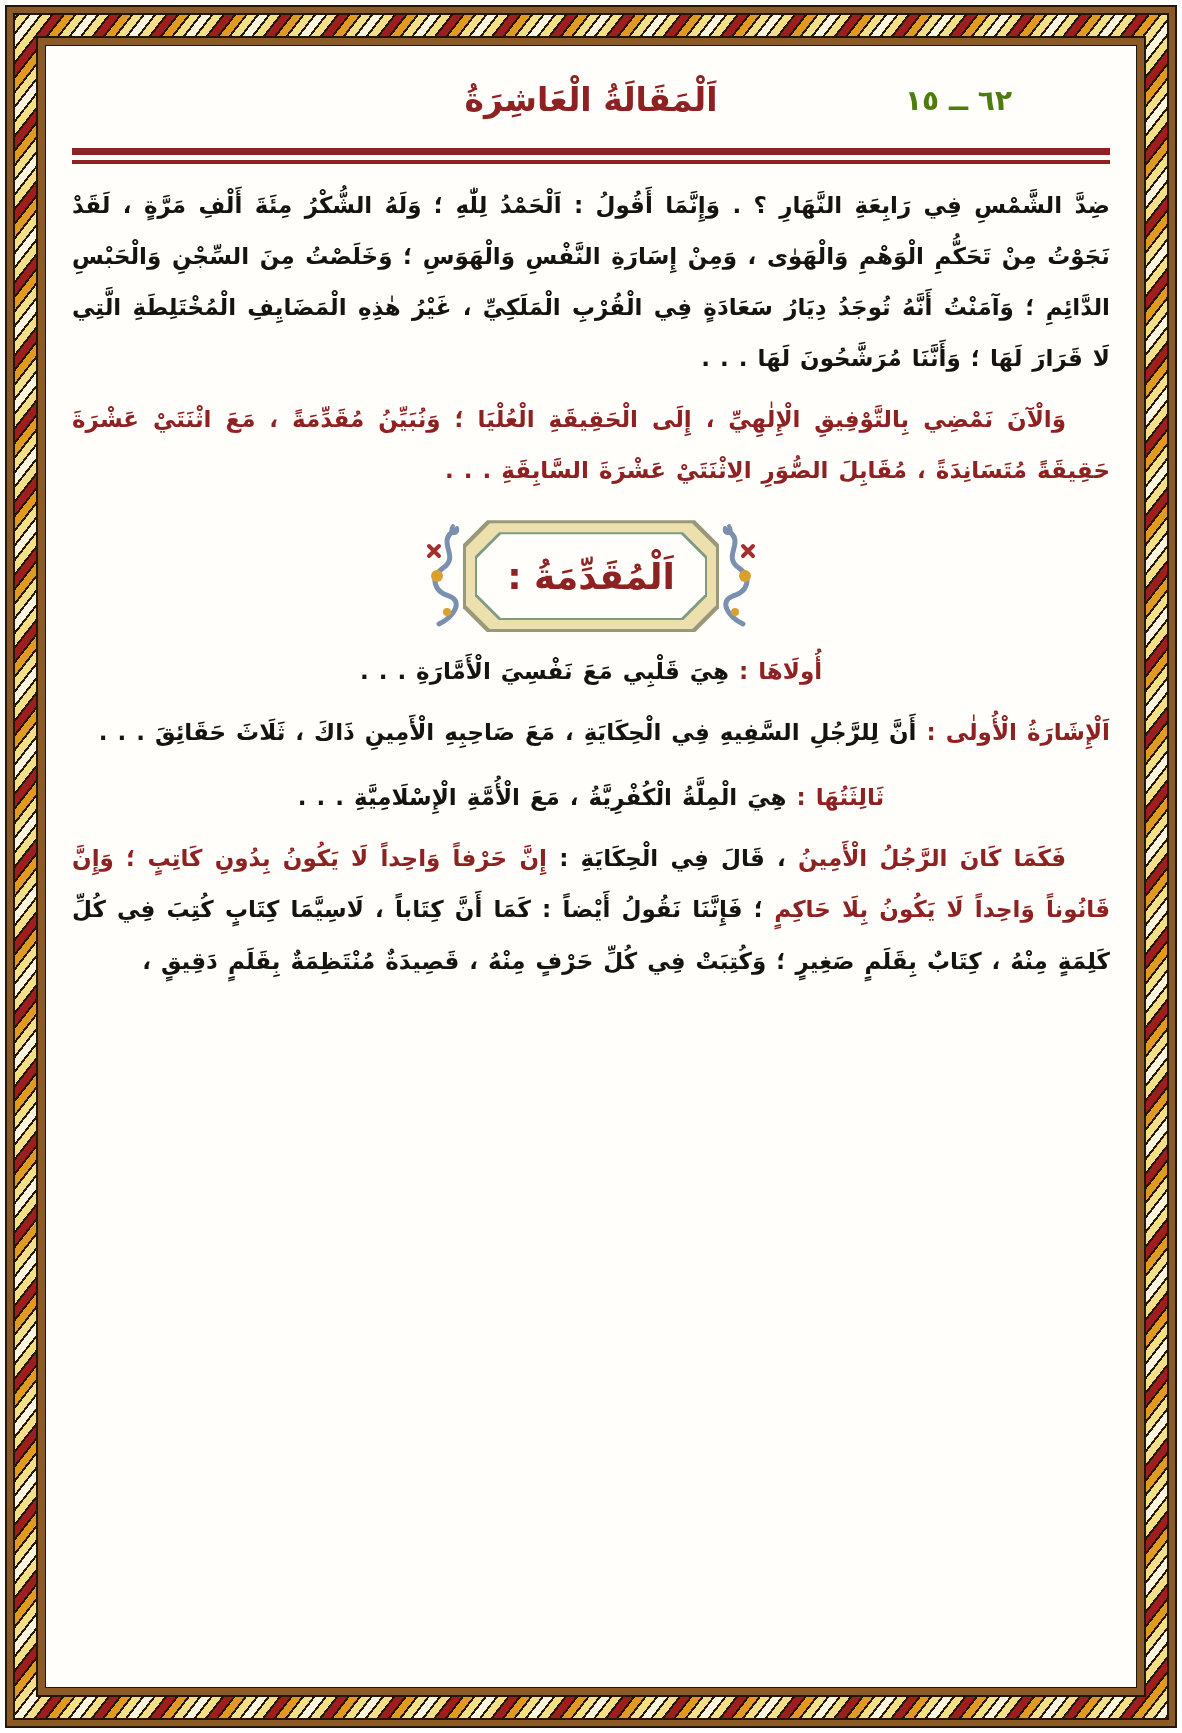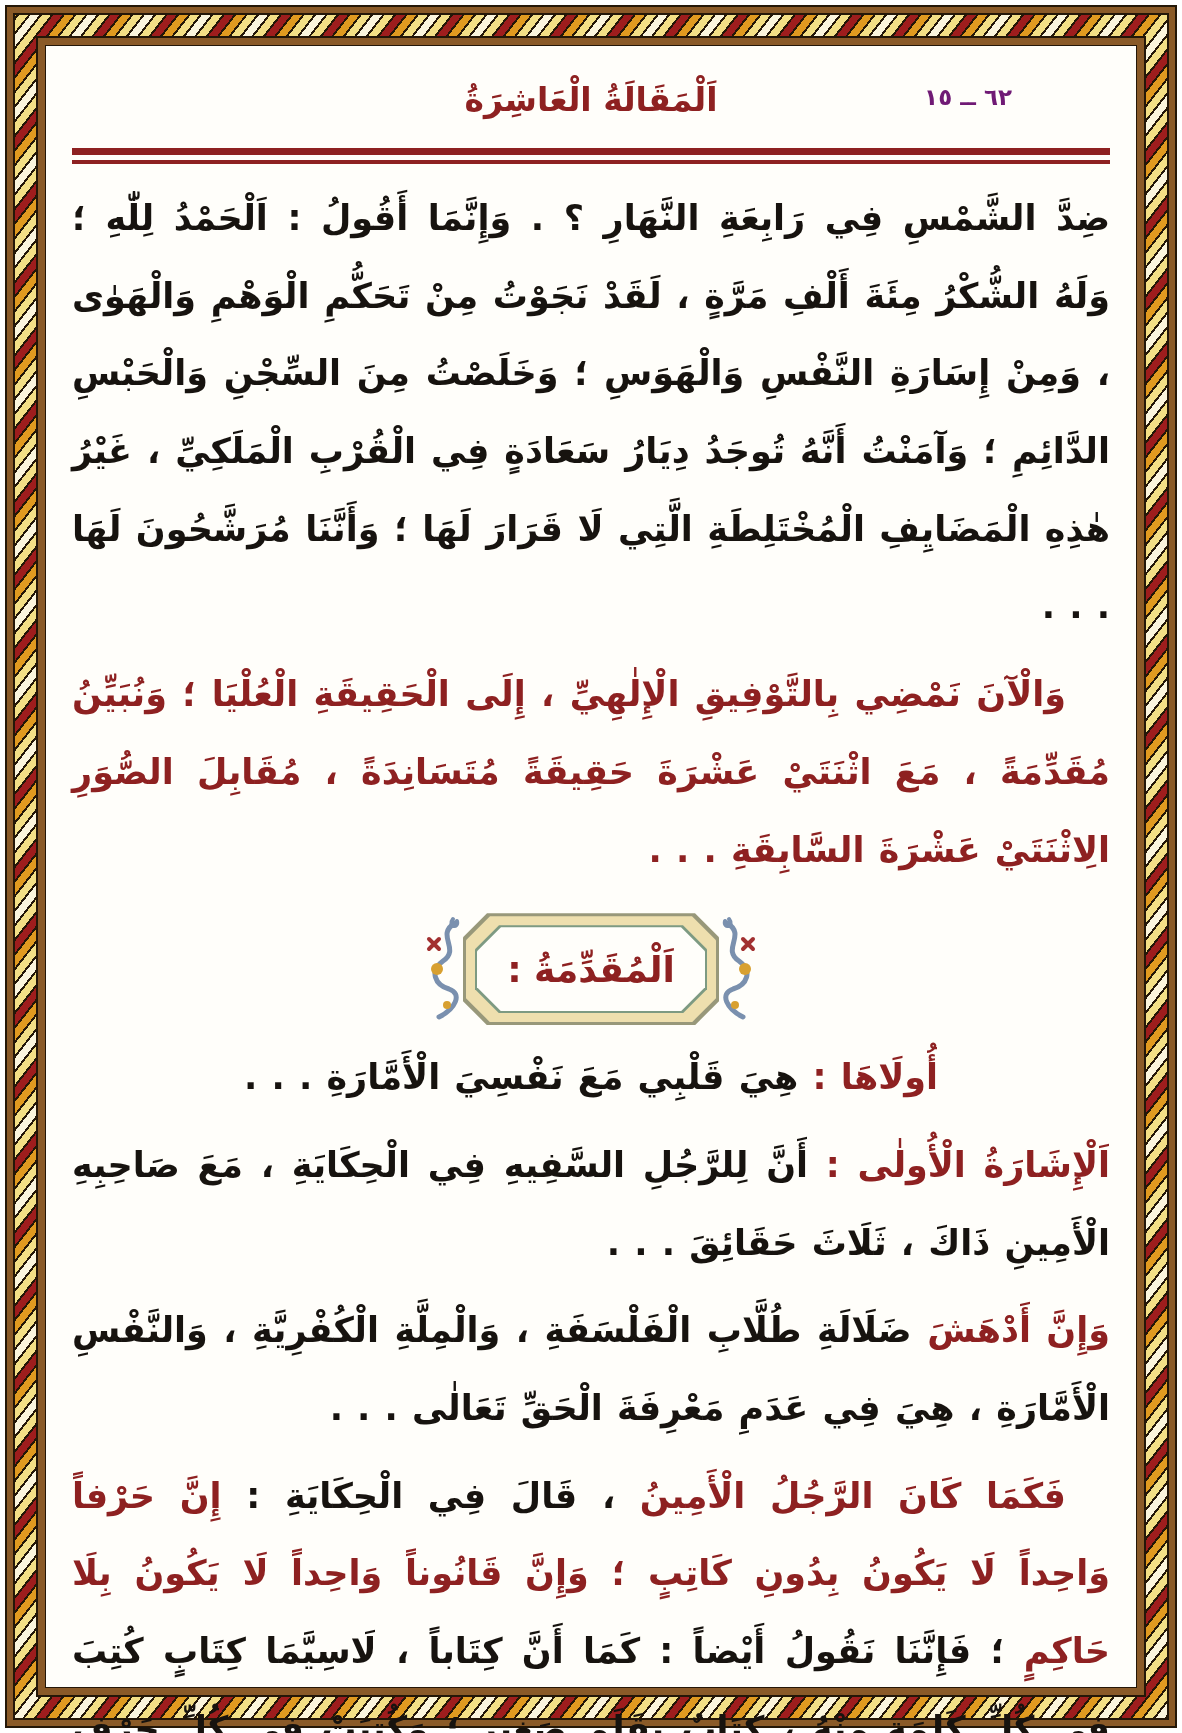--- a/index.html
+++ b/index.html
@@ -21,27 +21,27 @@
           #241708 36px 38px,
           #f3df86 38px 45px);}
   .f3{position:absolute;inset:36px;border:2px solid #241708;background:#8a5a28;}
   .f4{position:absolute;inset:45px;border:1px solid #241708;background:#fffefa;}
 
   .content{position:absolute;inset:46px;padding:4px 26px;direction:rtl;box-sizing:border-box;}
 
   
   .header{position:relative;margin-top:30px;height:52px;}
   .title{text-align:center;font-size:33px;font-weight:bold;color:#8e2121;letter-spacing:1px;}
-  .pagenum{position:absolute;top:4px;right:98px;font-size:23px;font-weight:bold;color:#701a75;direction:rtl;}
+  .pagenum{position:absolute;top:4px;right:98px;font-size:28px;font-weight:bold;color:#4d7c0f;direction:rtl;}
   .rule{margin-top:16px;}
   .rule-a{height:7px;background:#8e2121;}
   .rule-b{height:4px;background:#8e2121;margin-top:5px;}
 
   
-  .para{font-size:35px;line-height:2.22;font-weight:bold;color:#17130f;
+  .para{font-size:23px;line-height:2.22;font-weight:bold;color:#17130f;
         text-align:justify;margin:10px 0 0;word-spacing:2px;}
   .para.first{margin-top:16px;}
   .indent{text-indent:44px;}
   .center-line{text-align:center;margin-top:14px;}
   .seg-red{color:#8e2121;}
   .seg-black{color:#17130f;}
 
   
   .cartouche-wrap{display:flex;justify-content:center;align-items:center;margin:24px 0 8px;}
   .octa{position:relative;width:256px;height:112px;margin:0 -8px;}
@@ -104,18 +104,18 @@
       <circle cx="24" cy="92" r="4" fill="#d8a030"></circle>
     </svg>
   </div>
 
 
   <p class="para center-line"><span class="seg-red">أُولَاهَا : </span><span class="seg-black">هِيَ قَلْبِي مَعَ نَفْسِيَ الْأَمَّارَةِ . . .</span></p>
 
   <p class="para"><span class="seg-red">اَلْإِشَارَةُ الْأُولٰى : </span><span class="seg-black">أَنَّ لِلرَّجُلِ السَّفِيهِ فِي الْحِكَايَةِ ، مَعَ صَاحِبِهِ الْأَمِينِ ذَاكَ ، ثَلَاثَ حَقَائِقَ . . .</span></p>
 
 
+  <p class="para center-line"><span class="seg-red">ثَالِثَتُهَا : </span><span class="seg-black">هِيَ الْمِلَّةُ الْكُفْرِيَّةُ ، مَعَ الْأُمَّةِ الْإِسْلَامِيَّةِ . . .</span></p>
 
-  <p class="para"><span class="seg-red">وَإِنَّ أَدْهَشَ </span><span class="seg-black">ضَلَالَةِ طُلَّابِ الْفَلْسَفَةِ ، وَالْمِلَّةِ الْكُفْرِيَّةِ ، وَالنَّفْسِ الْأَمَّارَةِ ، هِيَ فِي عَدَمِ مَعْرِفَةَ الْحَقِّ تَعَالٰى . . .</span></p>
 
   <p class="para indent"><span class="seg-red">فَكَمَا كَانَ الرَّجُلُ الْأَمِينُ </span><span class="seg-black">، قَالَ فِي الْحِكَايَةِ : </span><span class="seg-red">إِنَّ حَرْفاً وَاحِداً لَا يَكُونُ بِدُونِ كَاتِبٍ ؛ وَإِنَّ قَانُوناً وَاحِداً لَا يَكُونُ بِلَا حَاكِمٍ </span><span class="seg-black">؛ فَإِنَّنَا نَقُولُ أَيْضاً : كَمَا أَنَّ كِتَاباً ، لَاسِيَّمَا كِتَابٍ كُتِبَ فِي كُلِّ كَلِمَةٍ مِنْهُ ، كِتَابٌ بِقَلَمٍ صَغِيرٍ ؛ وَكُتِبَتْ فِي كُلِّ حَرْفٍ مِنْهُ ، قَصِيدَةٌ مُنْتَظِمَةٌ بِقَلَمٍ دَقِيقٍ ،</span></p>
 
 </div>
 
 </body></html>

